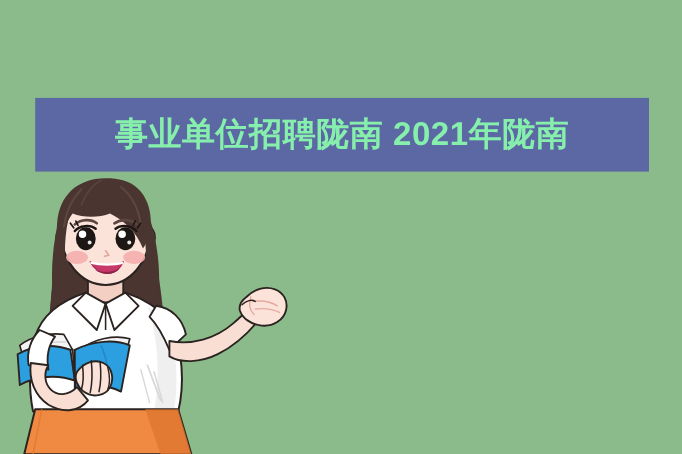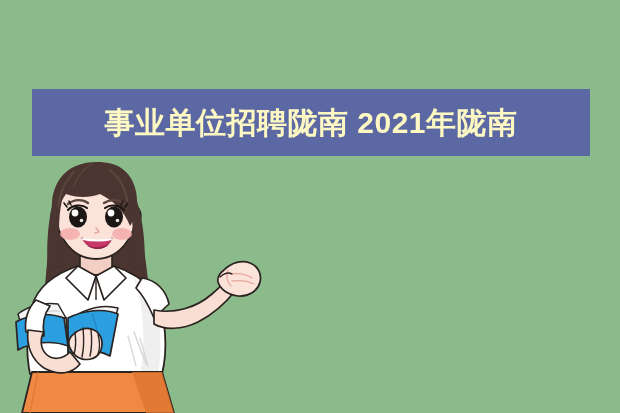--- a/index.html
+++ b/index.html
@@ -32,21 +32,21 @@
     width: 558px;
     height: 67px;
     background: #5c68a3;
     display: flex;
     align-items: center;
     justify-content: center;
     box-sizing: border-box;
     padding: 0 10px;
   }
   .title-banner .title-text {
-    color: #fef9c3;
+    color: #86efac;
     font-size: 30px;
     font-weight: bold;
     letter-spacing: 0.5px;
     line-height: 1.1;
     white-space: nowrap;
     text-align: center;
     font-family: "Liberation Sans", "DejaVu Sans", sans-serif;
   }
   .illustration {
     position: absolute;

